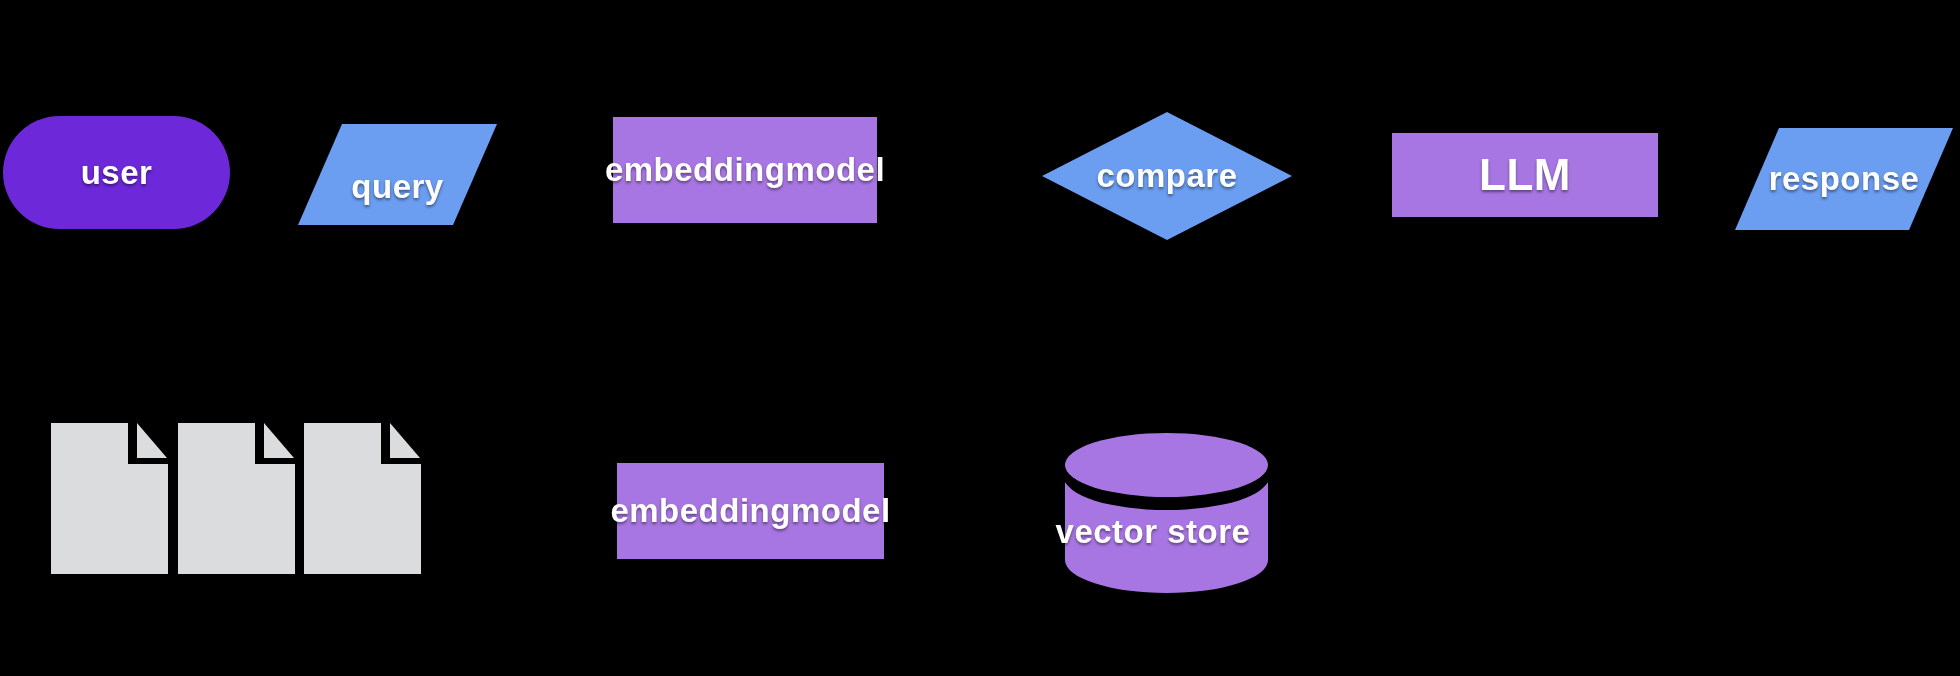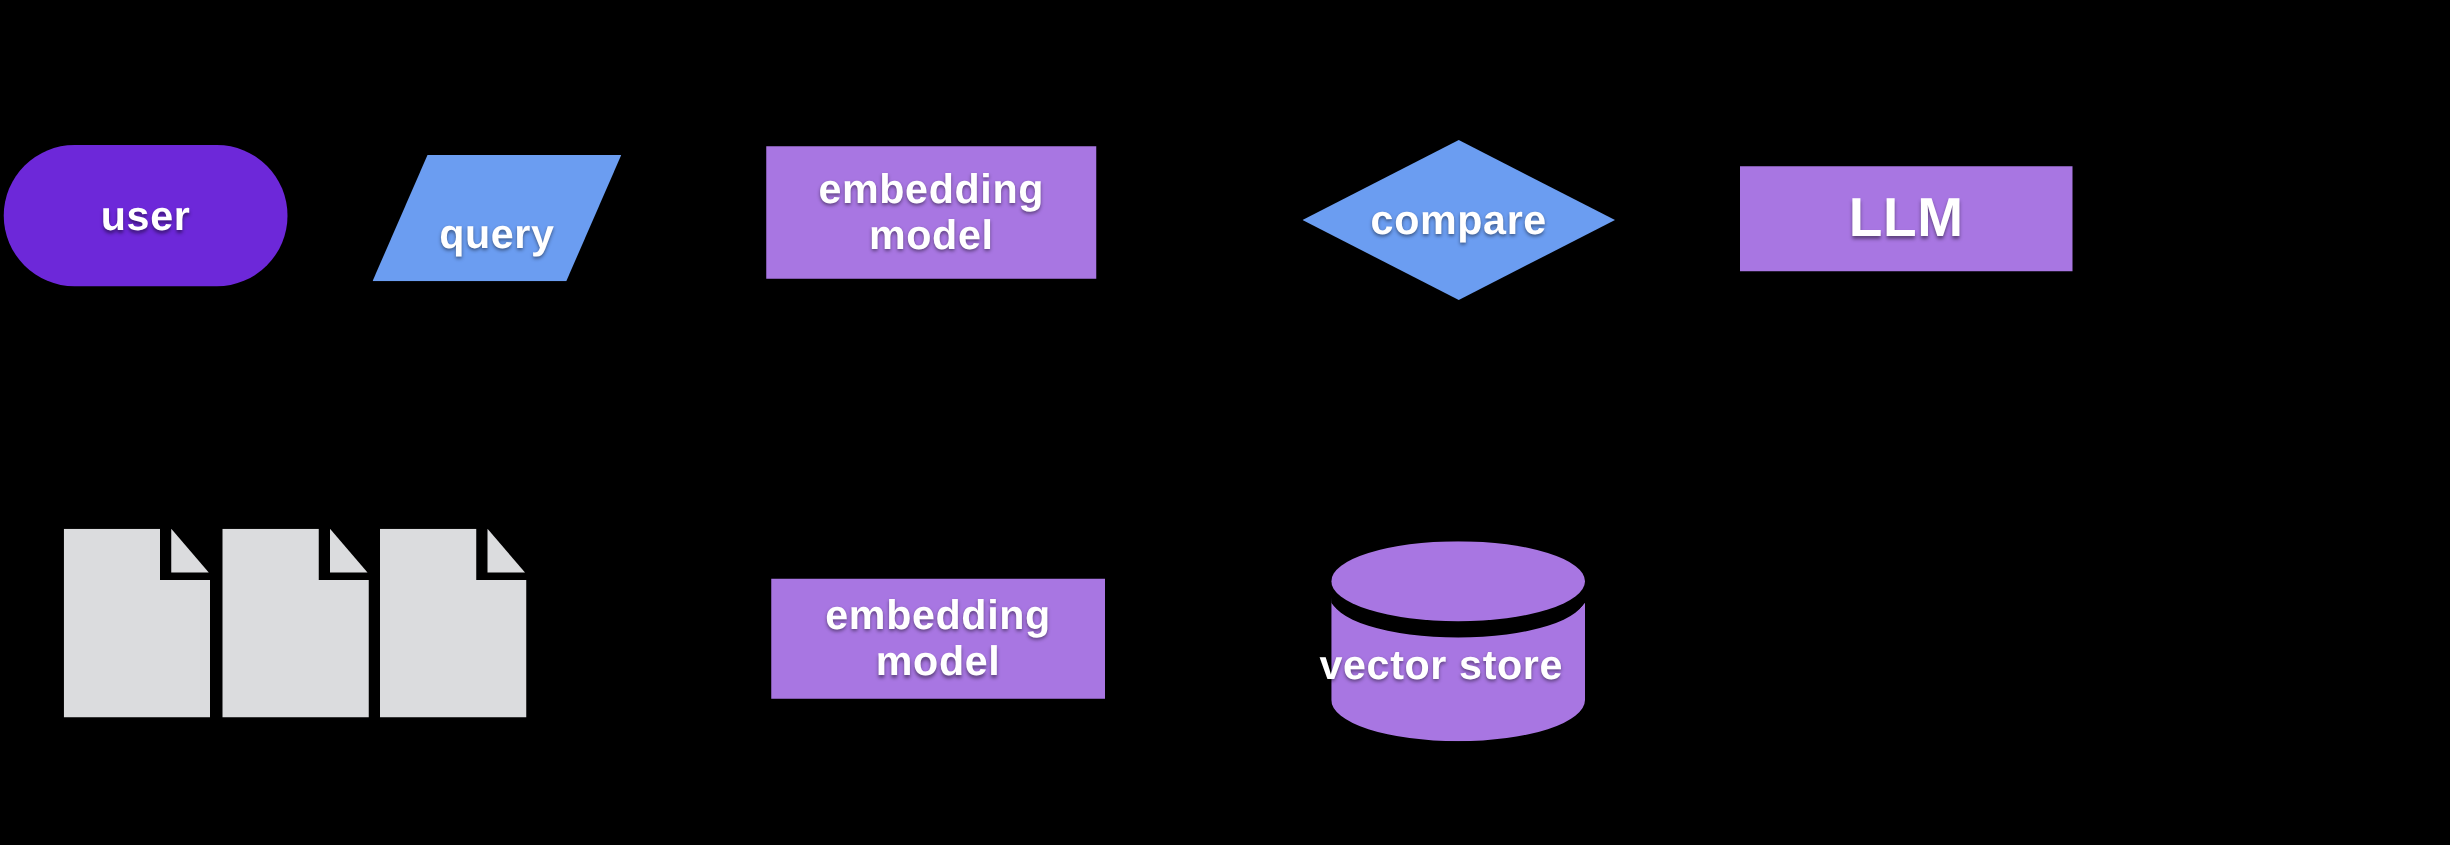--- a/index.html
+++ b/index.html
@@ -16,21 +16,21 @@
   .shape-purple{background:#A876E2;}
   .stadium{border-radius:57px;}
   .label{
     position:absolute;inset:0;
     display:flex;align-items:center;justify-content:center;
     color:#FFFFFF;font-size:33px;font-weight:600;letter-spacing:.5px;
     text-shadow:0 2px 3px rgba(0,0,0,.45);
     text-align:center;white-space:nowrap;
     user-select:none;
   }
-  .label.two-line{flex-direction:column;line-height:1.12;}
+  .label.two-line{flex-direction:row;line-height:1.12;}
   .label.big{font-size:44px;}
 </style>
 </head>
 <body>
 
 <div class="diagram">
 
   <div class="node shape-blue stadium" style="left:3px;top:116px;width:227px;height:113px;">
     <div class="label">user</div>
   </div>
@@ -53,20 +53,26 @@
     <svg width="250" height="128" viewBox="0 0 250 128">
       <polygon points="125,0 250,64 125,128 0,64" fill="#6B9DF1"></polygon>
     </svg>
     <div class="label">compare</div>
   </div>
 
   <div class="node shape-purple" style="left:1392px;top:133px;width:266px;height:84px;">
     <div class="label big">LLM</div>
   </div>
 
+  <div class="node" style="left:1735px;top:128px;width:218px;height:102px;">
+    <svg width="218" height="102" viewBox="0 0 218 102">
+      <polygon points="44,0 218,0 174,102 0,102" fill="#6B9DF1"></polygon>
+    </svg>
+    <div class="label">response</div>
+  </div>
 
   <div class="node" style="left:51px;top:423px;width:371px;height:151px;">
     <svg width="371" height="151" viewBox="0 0 371 151">
       <g>
         <polygon points="0,0 77,0 77,41 117,41 117,151 0,151" fill="#DBDCDE"></polygon>
         <polygon points="86,0 86,35 116,35" fill="#DBDCDE"></polygon>
       </g>
       <g transform="translate(127,0)">
         <polygon points="0,0 77,0 77,41 117,41 117,151 0,151" fill="#DBDCDE"></polygon>
         <polygon points="86,0 86,35 116,35" fill="#DBDCDE"></polygon>

